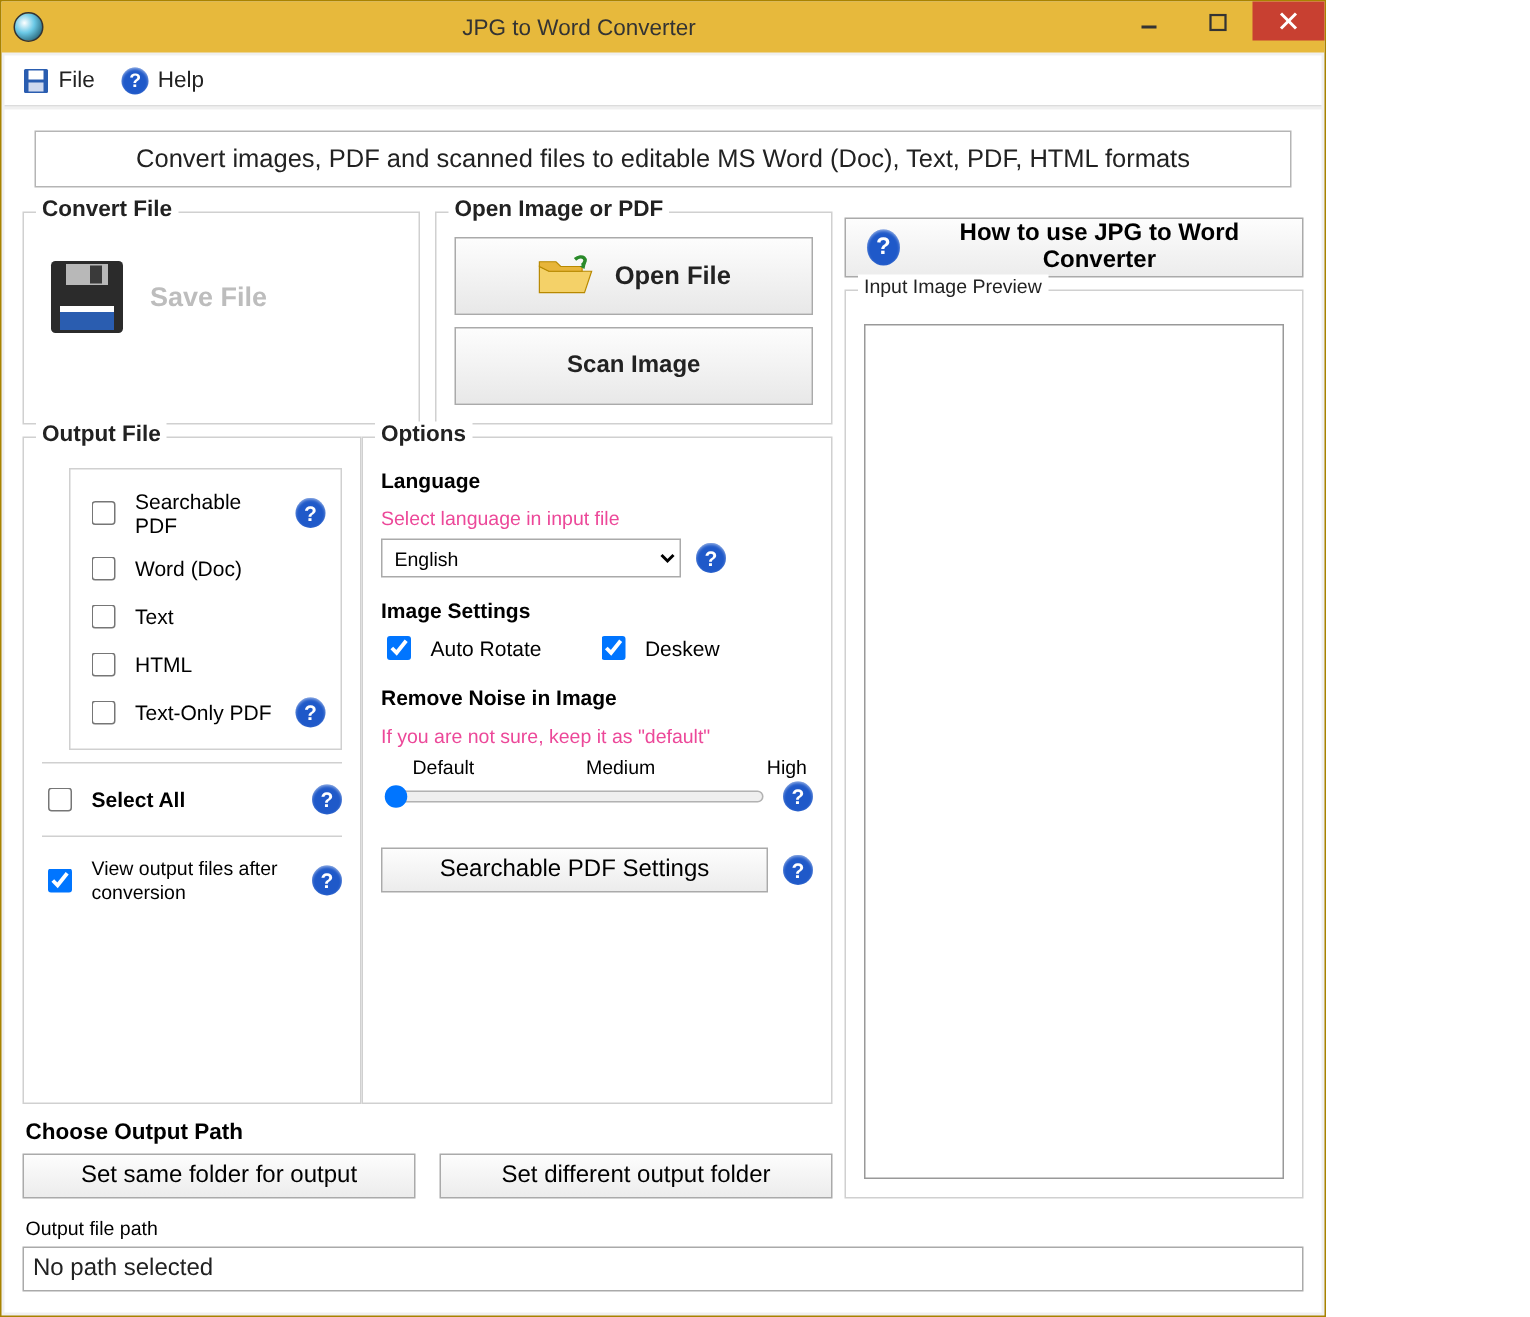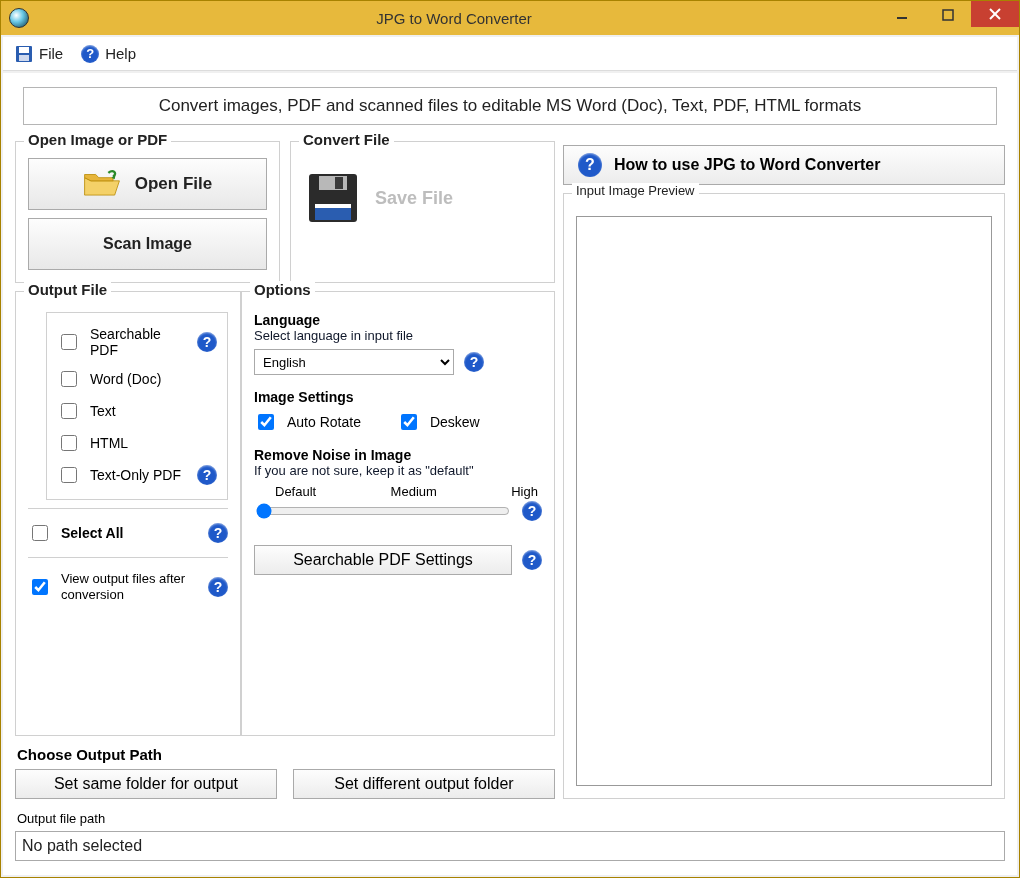--- a/index.html
+++ b/index.html
@@ -1,18 +1,18 @@
 <!DOCTYPE html>
 <html><head>
 <meta charset="utf-8">
 <style>
   * { box-sizing: border-box; font-family: Arial, Helvetica, sans-serif; }
   html,body { margin:0; padding:0; background:#fff; }
   .window {
-    width:1020px; height:878px; border:1px solid #a88200; background:#f0f0f0;
+    width:884px; height:878px; border:1px solid #a88200; background:#f0f0f0;
     display:flex; flex-direction:column;
   }
   .titlebar {
     height:34px; background:#e7b93c; display:flex; align-items:center;
     padding:0 0 0 8px; position:relative;
   }
   .titlebar-title { flex:1; text-align:center; font-size:15px; color:#333; }
   .tb-buttons { display:flex; height:100%; }
   .tb-btn {
     width:46px; height:28px; display:flex; align-items:center; justify-content:center;
@@ -65,21 +65,21 @@
     width:52px; height:52px;
   }
   .output-row { display:flex; flex:1; min-height:0; }
   .output-group { width:226px; }
   .options-group { flex:1; }
   .chk-row { display:flex; align-items:center; gap:10px; font-size:14px; padding:5px 0; }
   .chk-row input[type=checkbox] { width:16px; height:16px; }
   .chk-list { border:1px solid #d0d0d0; padding:8px 10px; margin-top:4px;margin-left:18px; }
   .sep { height:1px; background:#d0d0d0; margin:8px 0; }
   .sub-title { font-weight:bold; font-size:14px; margin-top:4px; }
-  .sub-note { font-size:13px; color:#0f172a; margin:0 0 6px 0; }
+  .sub-note { font-size:13px; color:#ec4899; margin:10px 0 6px 0; }
   select.lang {
     width:200px; height:26px; border:1px solid #aaa; background:#fff; font-size:13px;
     padding:2px 4px;
   }
   .row-flex { display:flex; align-items:center; gap:10px; }
   .img-settings { display:flex; gap:36px; margin-top:4px; }
   .noise-labels { display:flex; justify-content:space-between; font-size:13px; margin:6px 4px 2px 21px; }
   .slider-wrap { display:flex; align-items:center; gap:10px; }
   input[type=range].noise { flex:1; }
   .mid-btn {
@@ -152,49 +152,49 @@
 
   <div class="client">
 
     <div class="banner">Convert images, PDF and scanned files to editable MS Word (Doc), Text, PDF, HTML formats</div>
 
     <div class="main-row">
 
       <div class="left-col">
 
         <div class="hgap">
+          <div class="group convert-group" style="padding-top:16px;">
+            <div class="group-title">Convert File</div>
+            <div class="save-area">
+              <svg class="floppy" viewBox="0 0 52 52">
+                <rect x="2" y="2" width="48" height="48" fill="#2b2b2b" rx="3"></rect>
+                <rect x="12" y="4" width="28" height="14" fill="#b8b8b8"></rect>
+                <rect x="28" y="5" width="8" height="12" fill="#3a3a3a"></rect>
+                <rect x="8" y="34" width="36" height="14" fill="#2a5db0"></rect>
+                <rect x="8" y="32" width="36" height="4" fill="#fff"></rect>
+              </svg>
+              <span class="save-label">Save File</span>
+            </div>
+          </div>
+
           <div class="group open-group" style="padding-top:16px;">
             <div class="group-title">Open Image or PDF</div>
             <button class="big-btn">
               <svg class="folder-icon" viewBox="0 0 48 36">
                 <path d="M2 10 L2 32 L40 32 L46 14 L10 14 Z" fill="#f4d168" stroke="#b88900"></path>
                 <path d="M2 10 L2 6 L16 6 L20 10 L38 10 L38 14 L10 14 Z" fill="#e7b53a" stroke="#b88900"></path>
                 <path d="M32 4 C38 -1 44 4 38 9" fill="none" stroke="#2a8a2a" stroke-width="3"></path>
                 <polygon points="36,10 41,7 40,12" fill="#2a8a2a"></polygon>
               </svg>
               <span>Open File</span>
             </button>
             <button class="big-btn" style="font-size:16px;">
               <span>Scan Image</span>
             </button>
           </div>
-
-          <div class="group convert-group" style="padding-top:16px;">
-            <div class="group-title">Convert File</div>
-            <div class="save-area">
-              <svg class="floppy" viewBox="0 0 52 52">
-                <rect x="2" y="2" width="48" height="48" fill="#2b2b2b" rx="3"></rect>
-                <rect x="12" y="4" width="28" height="14" fill="#b8b8b8"></rect>
-                <rect x="28" y="5" width="8" height="12" fill="#3a3a3a"></rect>
-                <rect x="8" y="34" width="36" height="14" fill="#2a5db0"></rect>
-                <rect x="8" y="32" width="36" height="4" fill="#fff"></rect>
-              </svg>
-              <span class="save-label">Save File</span>
-            </div>
-          </div>
         </div>
 
         <div class="output-row">
 
           <div class="group output-group" style="padding-top:16px;">
             <div class="group-title">Output File</div>
             <div class="chk-list">
               <div class="chk-row">
                 <input type="checkbox" style="">
                 <span style="flex:1;">Searchable PDF</span>

